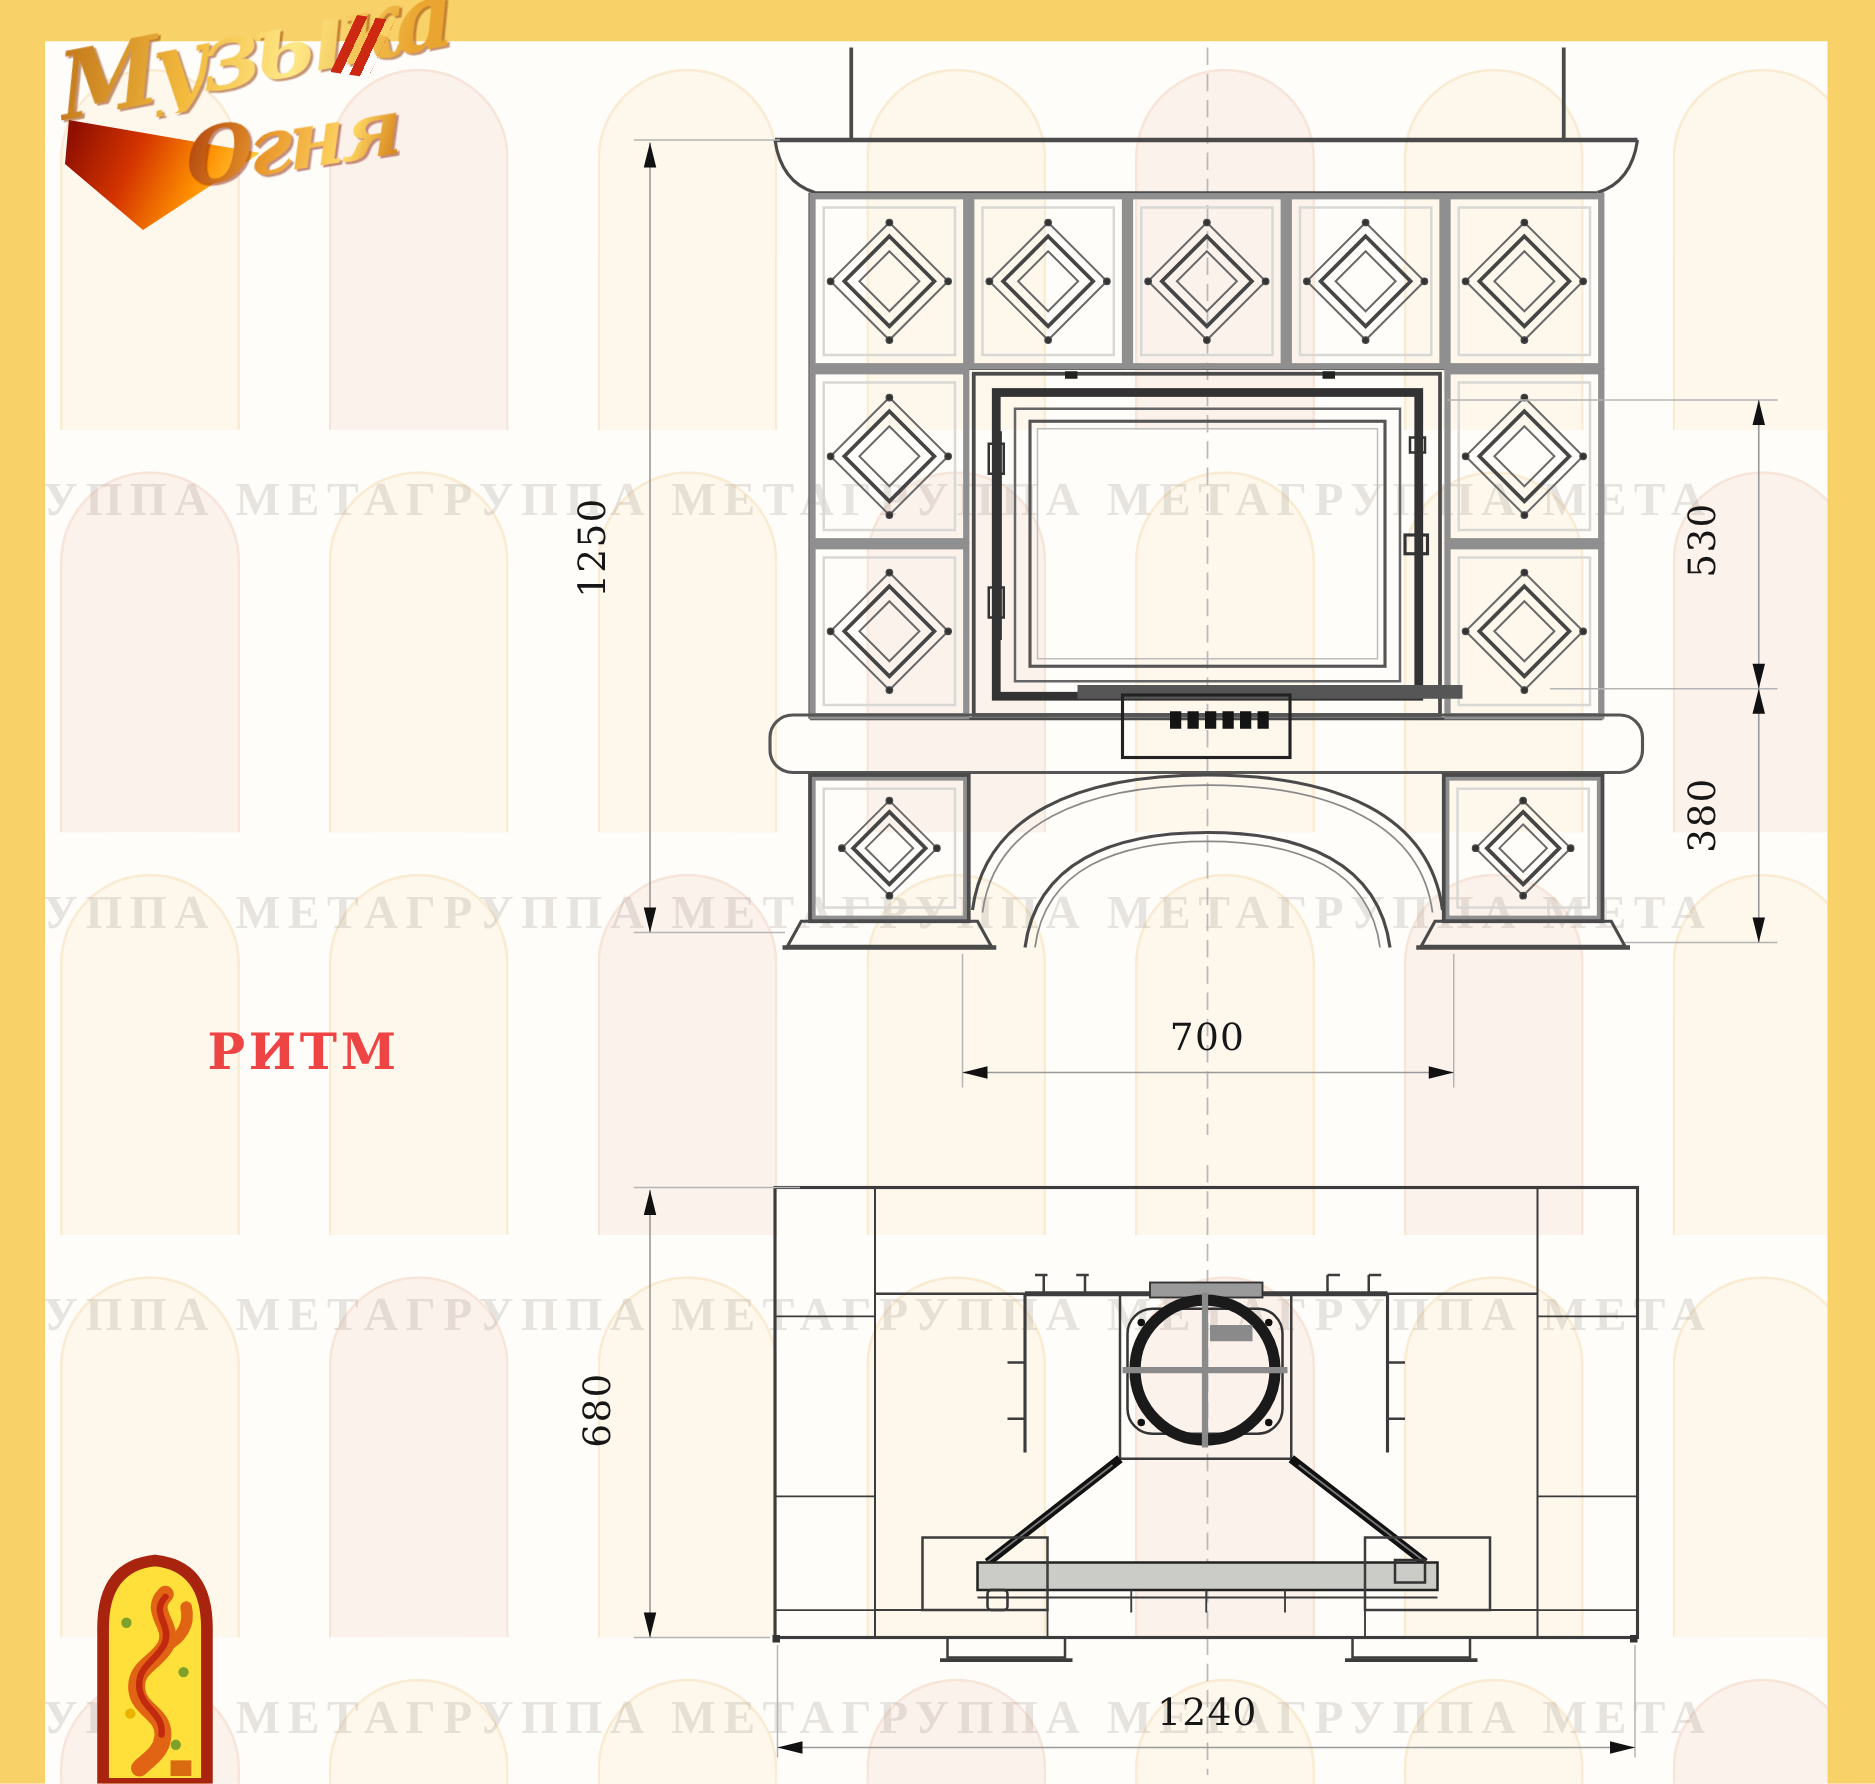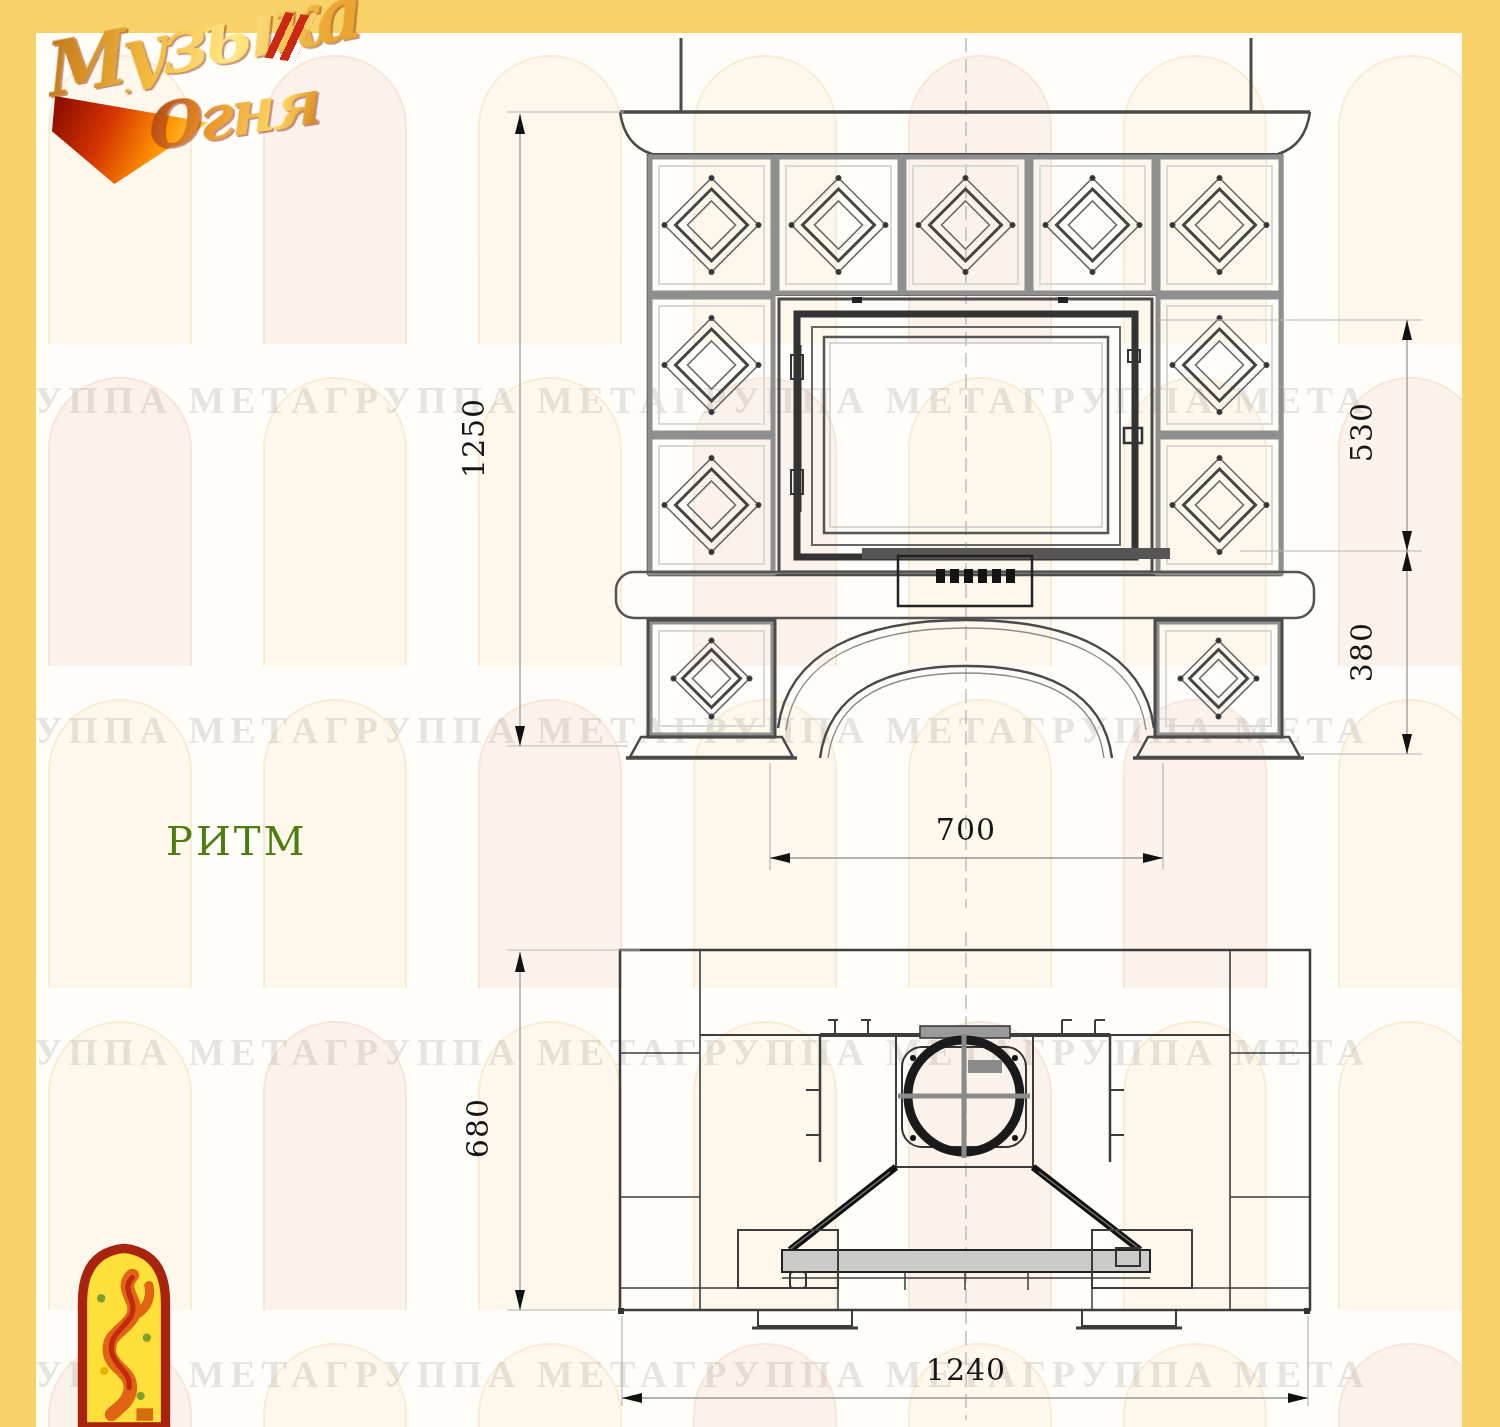--- a/index.html
+++ b/index.html
@@ -21,22 +21,22 @@
   
   .band{position:absolute;background:#f8d268;z-index:3;}
   .band-top{left:0;top:0;width:1500px;height:33px;}
   .band-left{left:0;top:0;width:36px;height:1427px;}
   .band-right{left:1462px;top:0;width:38px;height:1427px;}
   
   #drawing{position:absolute;left:0;top:0;z-index:4;}
   .dimtext{font-family:"DejaVu Serif",serif;font-size:30px;fill:#161616;letter-spacing:1px;}
   
   #model-name{position:absolute;left:166px;top:818px;z-index:5;
-    font-family:"DejaVu Serif",serif;font-weight:normal;font-size:40px;
-    letter-spacing:3px;color:#4d7c0f;}
+    font-family:"DejaVu Serif",serif;font-weight:bold;font-size:40px;
+    letter-spacing:3px;color:#ef4444;}
   
   #logo{position:absolute;left:28px;top:0;width:300px;height:190px;z-index:6;}
   .logo-w1{position:absolute;left:16px;top:4px;
     font:italic bold 74px "DejaVu Serif",serif;letter-spacing:-5px;line-height:1;
     transform:rotate(-11deg) skewX(-6deg);
     background:linear-gradient(105deg,#c77d1d 5%,#f3bb3e 35%,#ffe887 60%,#e9a52f 90%);
     -webkit-background-clip:text;background-clip:text;color:transparent;
     filter:drop-shadow(2px 2px 0 rgba(150,60,5,.55));}
   .logo-w2{position:absolute;left:120px;top:84px;
     font:italic bold 62px "DejaVu Serif",serif;letter-spacing:-3px;line-height:1;

